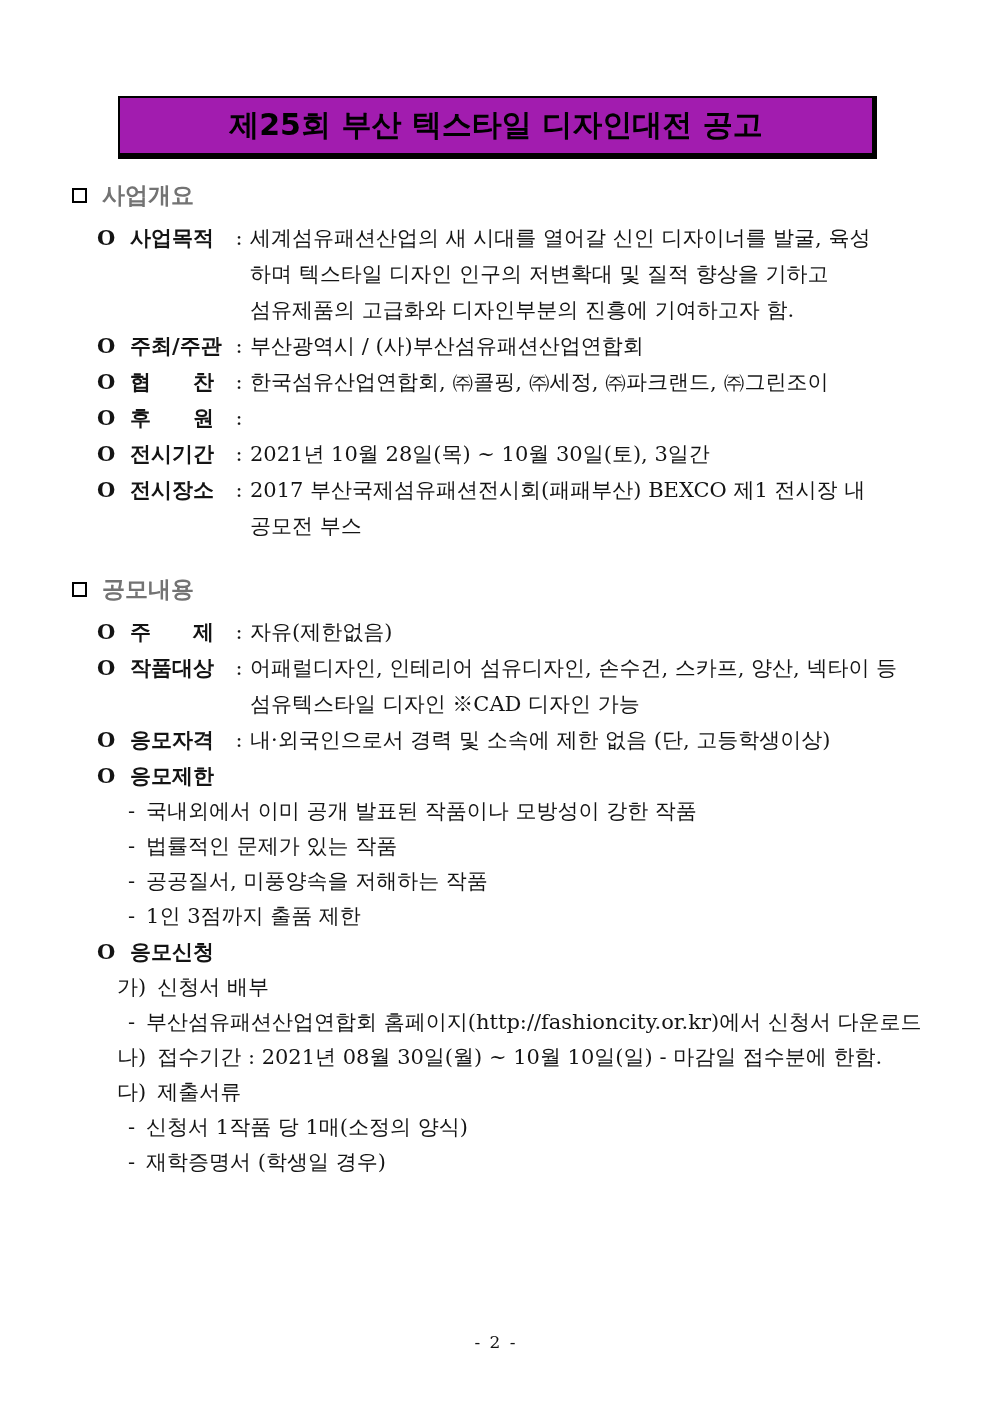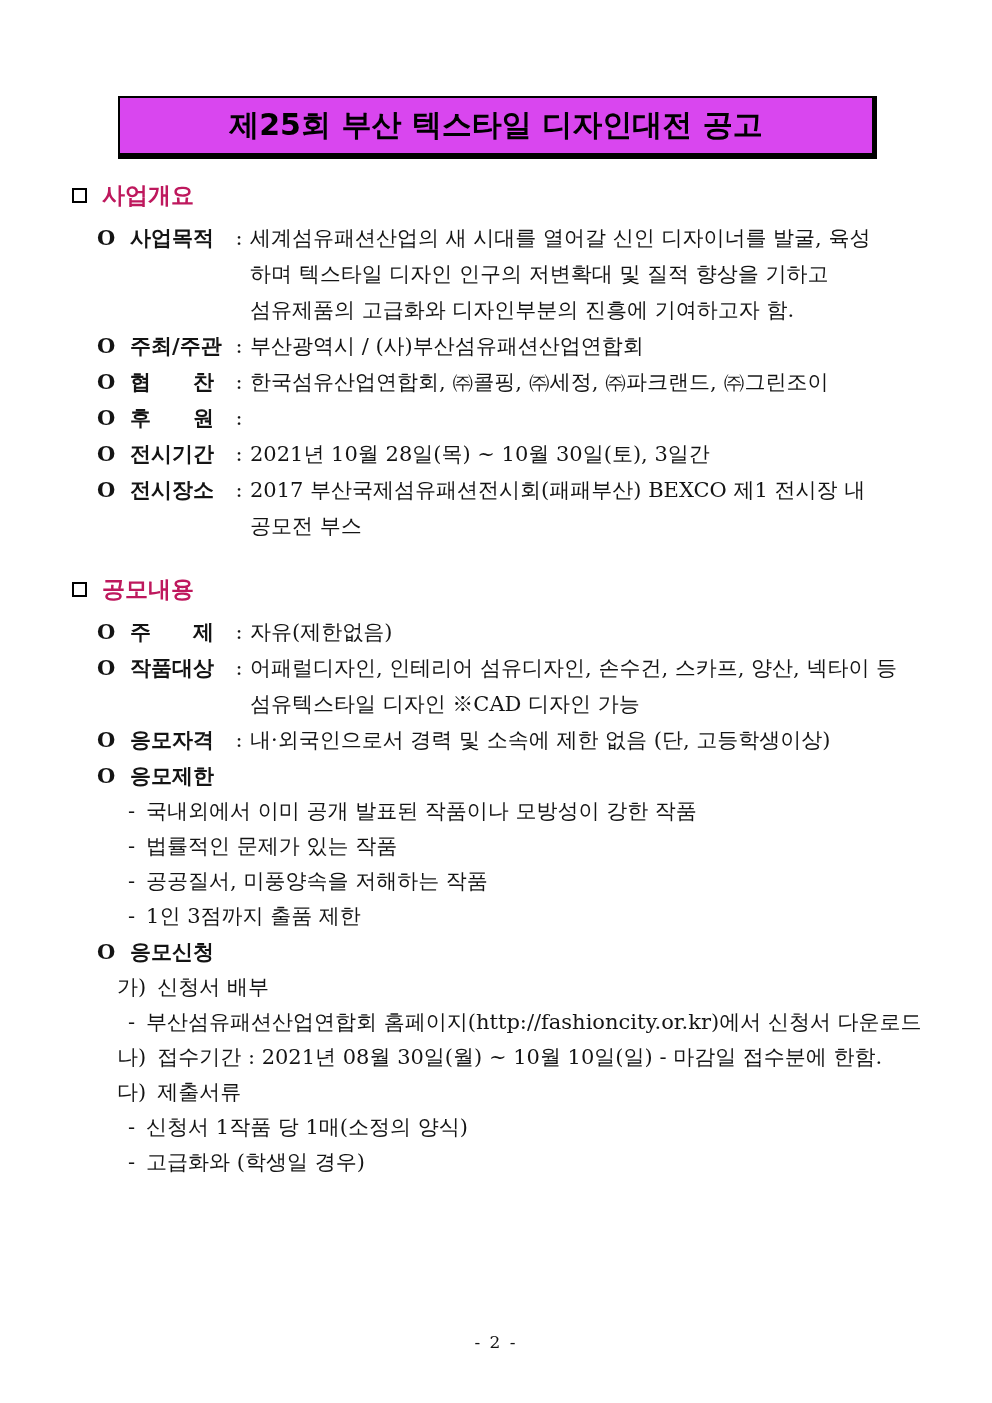--- a/index.html
+++ b/index.html
@@ -6,41 +6,41 @@
   html,body { background:#ffffff; }
   body {
     width:992px; height:1403px;
     font-family:"DejaVu Serif","Liberation Serif",serif;
     color:#141414;
   }
   .page { position:relative; width:992px; height:1403px; overflow:hidden; background:#ffffff; }
 
   .title-box {
     position:absolute; left:118px; top:96px; width:759px; height:63px;
-    background:#d946ef;
+    background:#a21caf;
     border:2px solid #000;
     border-right-width:5px;
     border-bottom-width:6px;
     display:flex; align-items:center; justify-content:center;
   }
   .title-text {
     font-family:"DejaVu Sans","Liberation Sans",sans-serif;
     font-weight:bold; font-size:30px; color:#000;
     white-space:nowrap;
   }
 
   #doc { position:absolute; left:0; top:178px; width:992px; }
 
   .section { width:992px; }
   .section.sec-1 { margin-top:28px; }
 
   .sec-heading {
     margin-left:72px; margin-bottom:8px;
     height:34px; display:flex; align-items:center; gap:15px;
-    font-size:23px; font-weight:bold; color:#be185d;
+    font-size:23px; font-weight:bold; color:#737373;
   }
   .sq { width:15px; height:15px; border:2px solid #000; background:#fff; display:inline-block; flex:0 0 auto; }
 
   .o-item { display:flex; margin-left:97px; font-size:21px; line-height:36px; }
   .o-bullet { width:33px; flex:0 0 auto; font-weight:bold; font-size:21px; }
   .o-label  { width:98px; flex:0 0 auto; font-weight:bold; white-space:pre; }
   .o-sep    { width:22px; flex:0 0 auto; text-align:center; }
   .o-content{ flex:1; min-width:0; }
   .line { white-space:nowrap; }
   .b { font-weight:normal; }
@@ -161,17 +161,17 @@
           <span class="o-bullet">O</span>
           <span class="o-label">응모신청</span>
           <span class="o-sep"></span>
           <div class="o-content"></div>
         </div>
         <div class="sub alpha"><span class="marker">가)</span><span class="sub-text">신청서 배부</span></div>
         <div class="sub dash"><span class="marker">-</span><span class="sub-text">부산섬유패션산업연합회 홈페이지(http://fashioncity.or.kr)에서 신청서 다운로드</span></div>
         <div class="sub alpha"><span class="marker">나)</span><span class="sub-text">접수기간 : 2021년 08월 30일(월) ~ 10월 10일(일) - 마감일 접수분에 한함.</span></div>
         <div class="sub alpha"><span class="marker">다)</span><span class="sub-text">제출서류</span></div>
         <div class="sub dash"><span class="marker">-</span><span class="sub-text">신청서 1작품 당 1매(소정의 양식)</span></div>
-        <div class="sub dash"><span class="marker">-</span><span class="sub-text">고급화와 (학생일 경우)</span></div>
+        <div class="sub dash"><span class="marker">-</span><span class="sub-text">재학증명서 (학생일 경우)</span></div>
       </div>
     </div>
   <div class="page-num">- 2 -</div>
 </div>
 
 </body></html>

